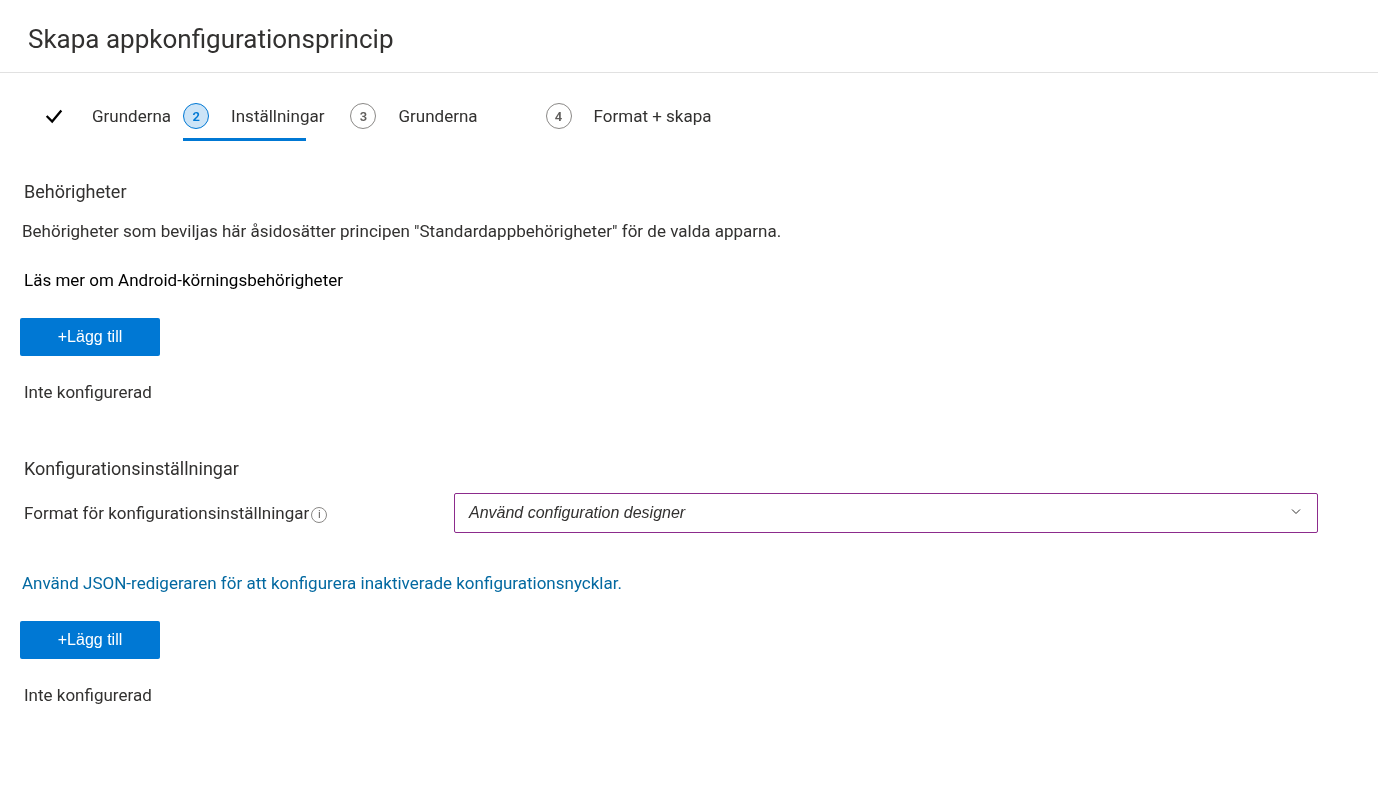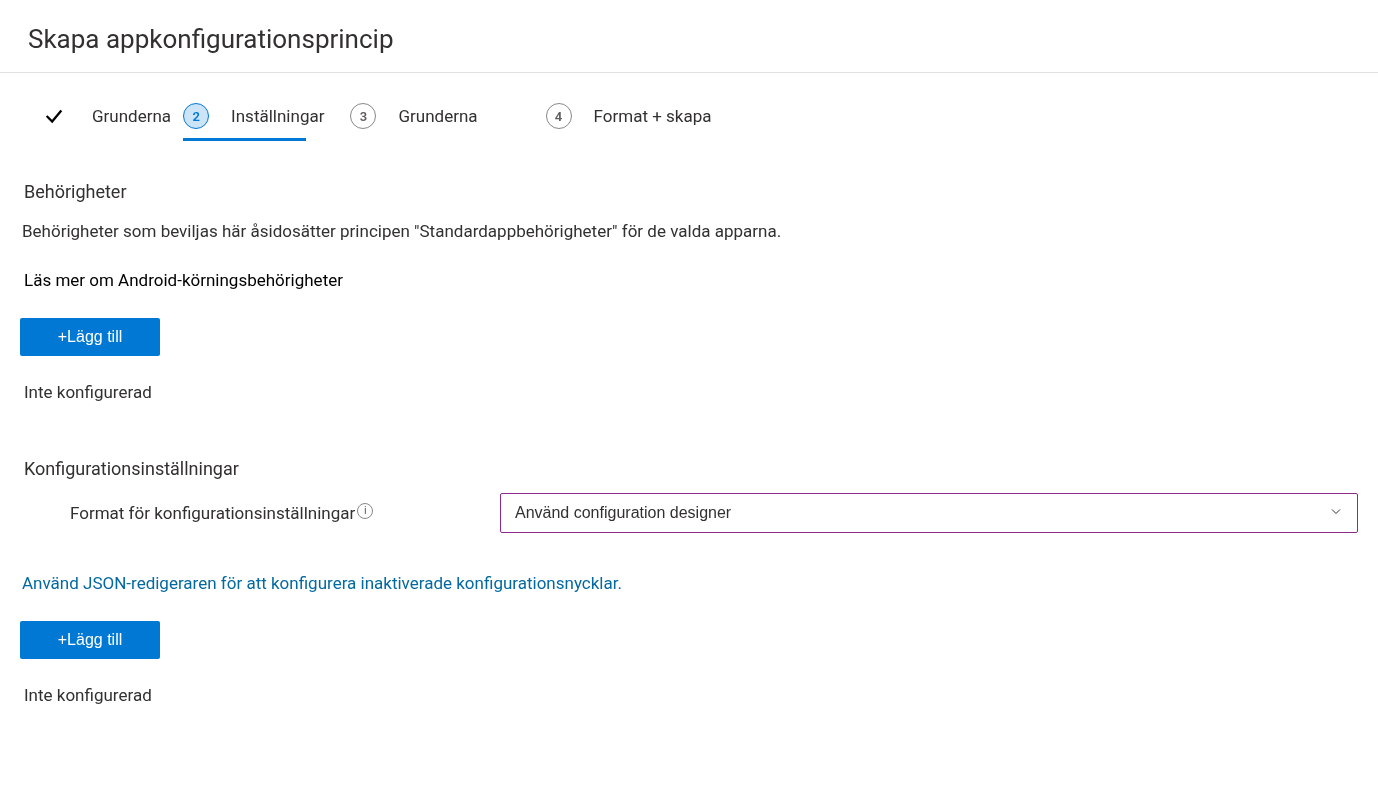--- a/index.html
+++ b/index.html
@@ -128,23 +128,22 @@
       display: flex;
       align-items: center;
       margin-top: 14px;
       padding-left: 4px;
     }
     .form-label {
       font-size: 17px;
       color: #323130;
       width: 430px;
       display: flex;
-      align-items: flex-start;
+      align-items: flex-end;
       gap: 4px;
-      margin-left: 46px;
     }
     .info-icon {
       width: 16px;
       height: 16px;
       border: 1.3px solid #8a8886;
       border-radius: 50%;
       display: inline-flex;
       align-items: center;
       justify-content: center;
       font-size: 11px;
@@ -159,20 +158,21 @@
     .select-box {
       width: 100%;
       border: 1px solid #8c2b8c;
       border-radius: 2px;
       padding: 10px 40px 10px 14px;
       font-size: 16px;
       color: #323130;
       background: #fff;
       cursor: pointer;
       text-align: left;
+      font-style: italic;
     }
     .chevron {
       position: absolute;
       right: 14px;
       top: 50%;
       transform: translateY(-50%);
       pointer-events: none;
     }
     .chevron svg { stroke: #323130; stroke-width: 1.5; fill: none; }
     .json-desc {

